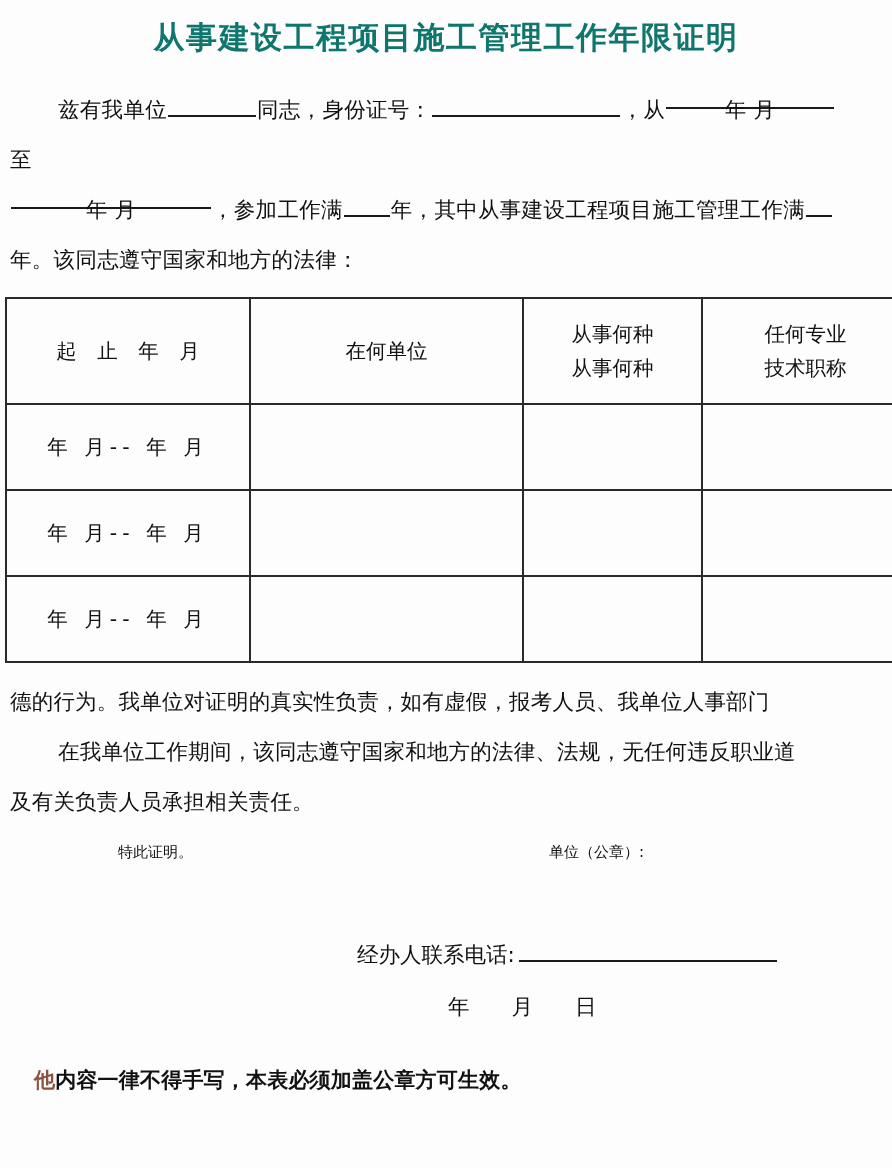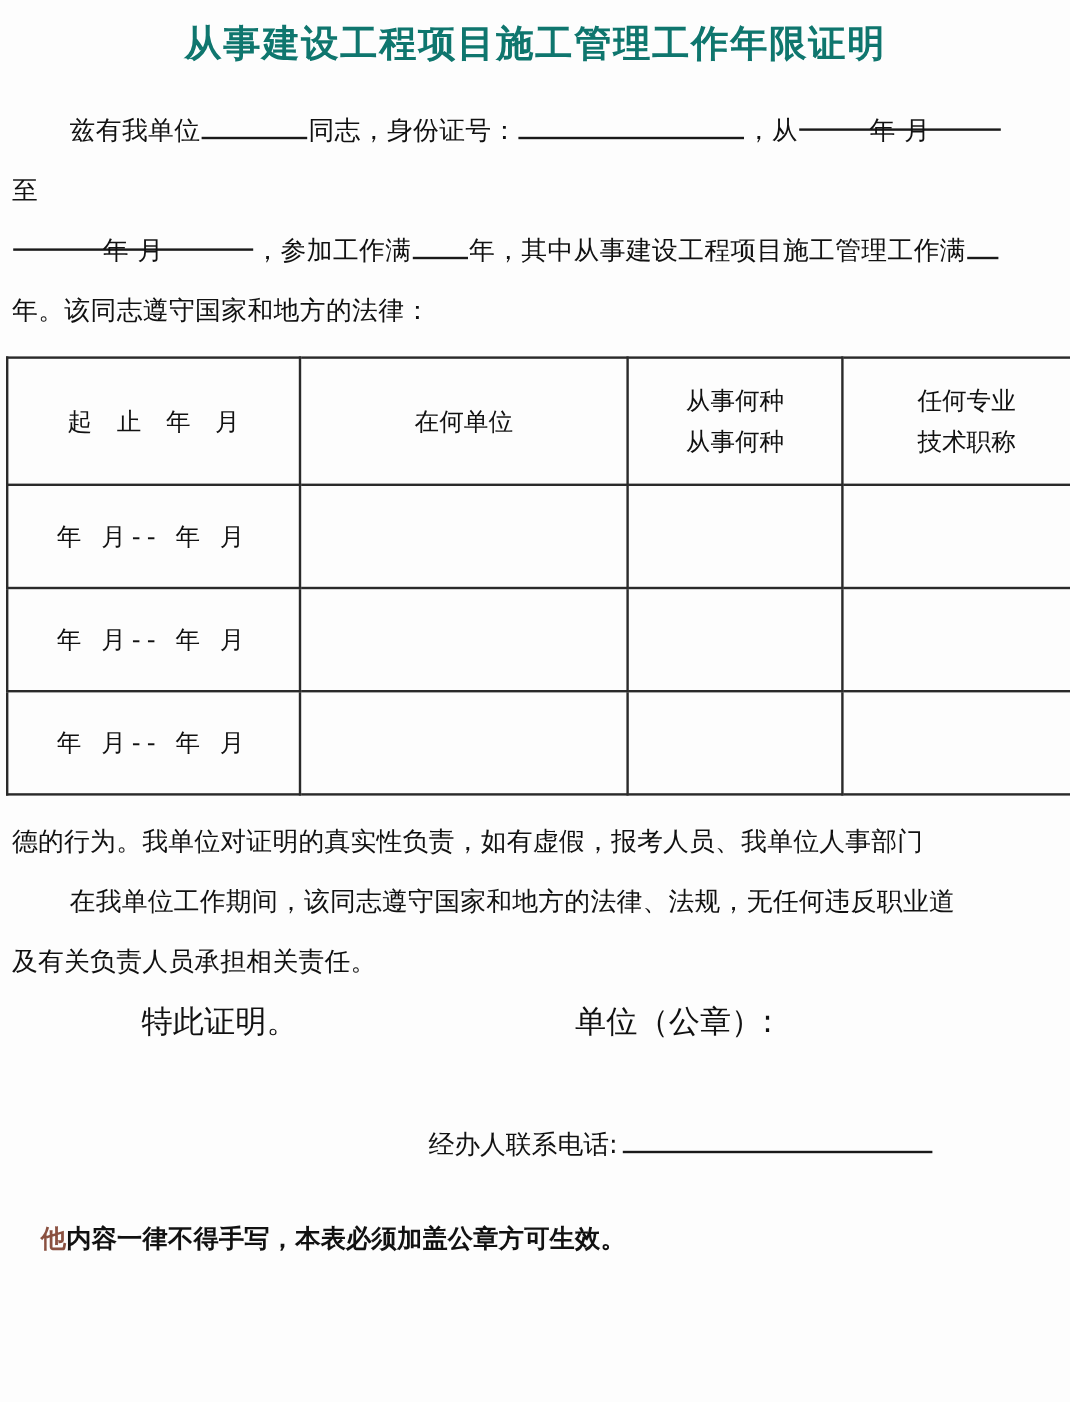--- a/index.html
+++ b/index.html
@@ -119,21 +119,21 @@
   .statement {
     padding: 0 14px 0 10px;
     margin-top: 14px;
   }
   .statement .para-line { letter-spacing: 0.2px; }
 
   
   .signoff-row {
     display: flex;
     align-items: center;
-    font-size: 26px;
+    font-size: 15px;
     line-height: 50px;
     padding-left: 10px;
   }
   .signoff-left  { padding-left: 108px; }
   .signoff-right { margin-left: auto; padding-right: 248px; }
 
   .sig-block { margin-top: 50px; }
 
   .sig-line {
     font-size: 21.5px;
@@ -242,20 +242,23 @@
 
   <div class="signoff-row">
     <span class="signoff-left">特此证明。</span>
     <span class="signoff-right">单位（公章）:</span>
   </div>
 
   <div class="sig-block">
     <div class="sig-line">
       <span>经办人联系电话:</span><span class="sig-rule"></span>
     </div>
+    <div class="date-line">
+      <span>年</span><span class="sp"></span><span>月</span><span class="sp"></span><span>日</span>
+    </div>
   </div>
 
   <div class="note">
     <div class="para-line">
       <span class="note-tint">他</span><span>内容一律不得手写，本表必须加盖公章方可生效。</span>
     </div>
   </div>
 
 </div>
 

